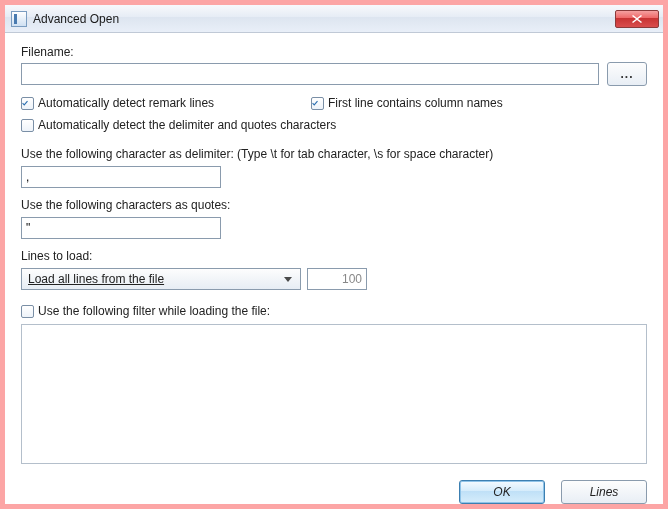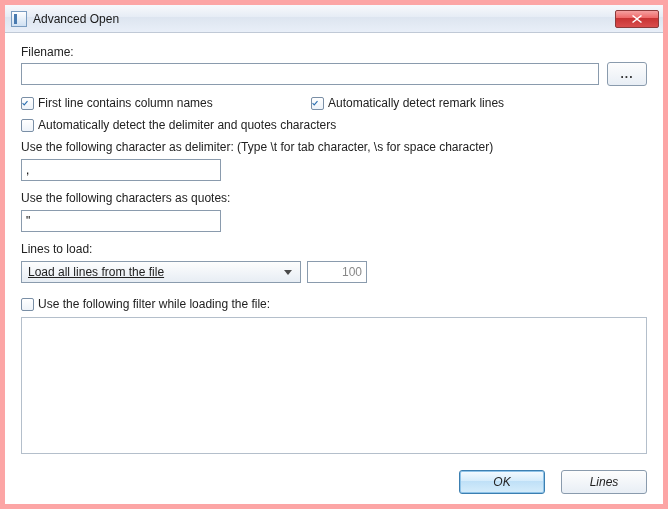--- a/index.html
+++ b/index.html
@@ -50,21 +50,21 @@
     width: 44px; height: 18px;
     border: 1px solid #8b3a3a;
     border-radius: 2px;
     background: linear-gradient(to bottom, #f5a0a0 0%, #e66 45%, #c83333 46%, #d94d4d 100%);
     display: flex; align-items: center; justify-content: center;
     cursor: pointer;
   }
   .titlebar .closebtn svg { display: block; }
   .content {
     flex: 1;
-    padding: 12px 16px 10px 16px;
+    padding: 12px 16px 0 16px;
     display: flex;
     flex-direction: column;
     color: #222;
   }
   .row { display: flex; align-items: center; }
   .label { margin-bottom: 3px; }
   .filename-row { margin-bottom: 8px; }
   input[type="text"].textinput {
     height: 22px;
     border: 1px solid #8a9bad;
@@ -205,33 +205,33 @@
       <div class="browse-btn">...</div>
     </div>
 
     <div class="two-checks">
       <div class="check">
         <span class="checkbox checked">
           <svg width="11" height="11" viewBox="0 0 11 11">
               <path d="M1 5 L4 8 L10 1" stroke="#2b6fb0" stroke-width="2" fill="none"></path>
             </svg>
         </span>
-        <span>First line contains column names</span>
+        <span>Automatically detect remark lines</span>
       </div>
       <div class="check">
         <span class="checkbox checked">
           <svg width="11" height="11" viewBox="0 0 11 11">
               <path d="M1 5 L4 8 L10 1" stroke="#2b6fb0" stroke-width="2" fill="none"></path>
             </svg>
         </span>
-        <span>Automatically detect remark lines</span>
+        <span>First line contains column names</span>
       </div>
     </div>
 
-    <div class="check" style="margin-bottom:8px;">
+    <div class="check" style="margin-bottom:15px;">
       <span class="checkbox"></span>
       <span>Automatically detect the delimiter and quotes characters</span>
     </div>
 
     <div class="label">Use the following character as delimiter: (Type  \t for tab character, \s for space character)</div>
     <input type="text" class="textinput small-input" value="," style="">
 
     <div class="label">Use the following characters as quotes:</div>
     <input type="text" class="textinput small-input" value="&quot;" style="">
 

